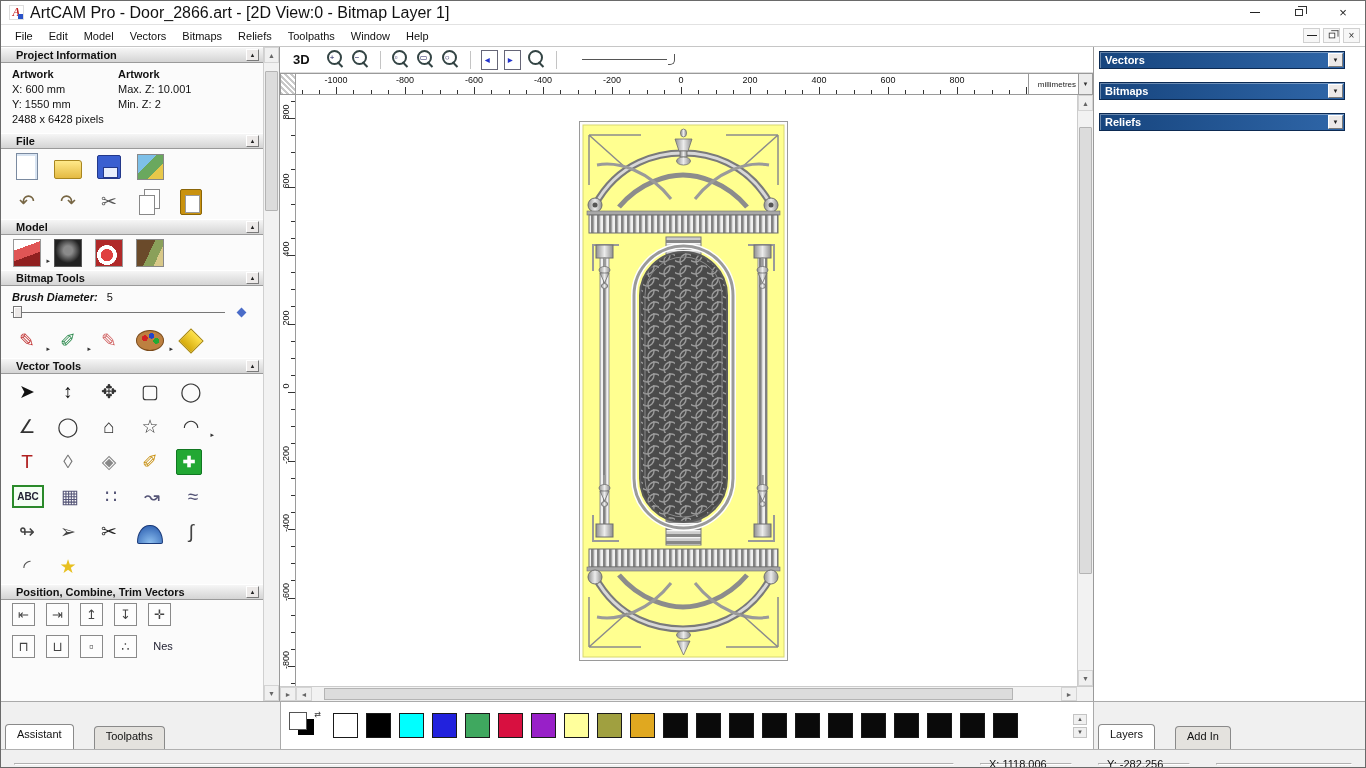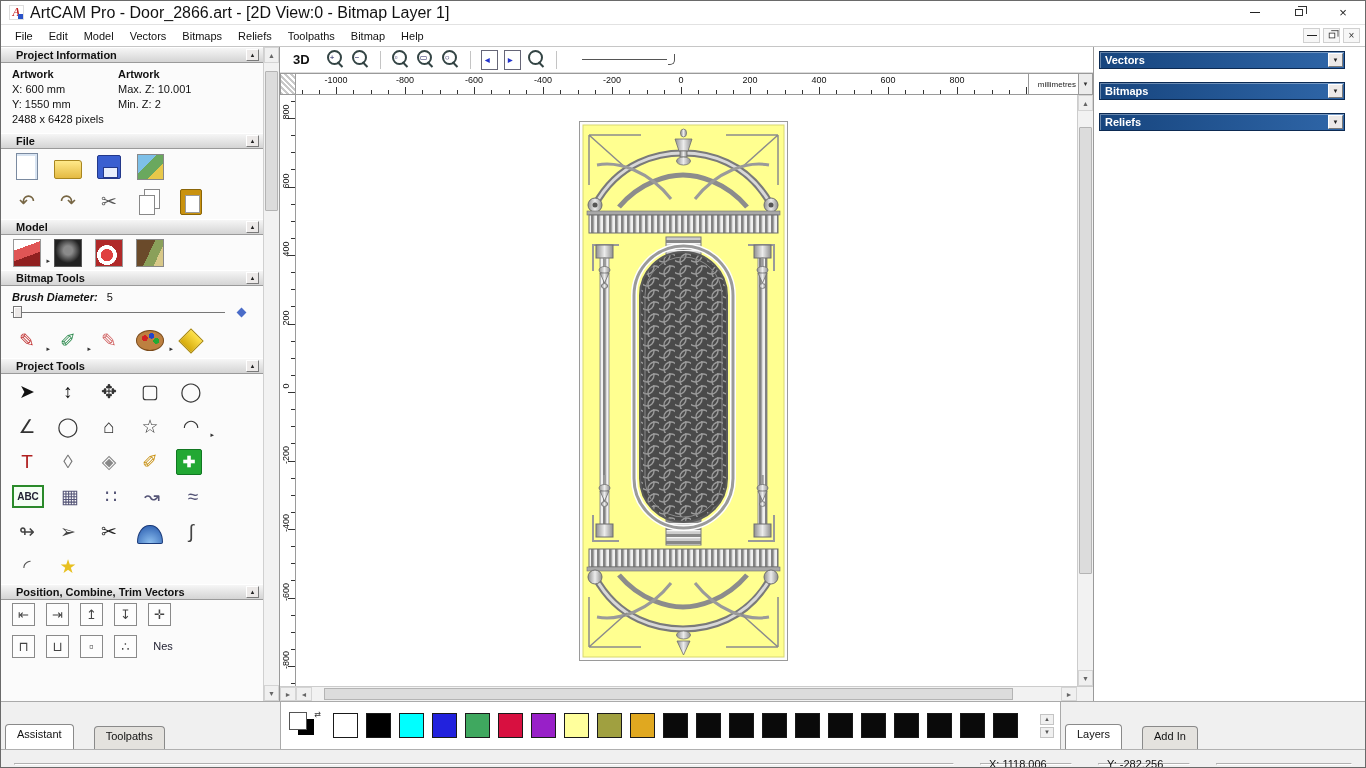--- a/index.html
+++ b/index.html
@@ -145,21 +145,21 @@
         background:linear-gradient(90deg,#17457e,#2f66a8);border:1px solid #0c2a52;
         box-shadow:inset 1px 1px 0 rgba(255,255,255,.35);}
   .bh-label{color:#fff;font-weight:bold;padding-left:5px;}
   .bh-btn{margin-left:auto;width:15px;height:14px;margin-right:1px;background:#ece9e8;
         border:1px solid;border-color:#fff #7a7a7a #7a7a7a #fff;font-size:6px;display:flex;
         align-items:center;justify-content:center;color:#222;}
   
   .bottom{height:48px;display:flex;border-top:1px solid #aaa;background:#f0f0f0;}
   .bleft{width:280px;position:relative;border-right:1px solid #aaa;}
   .bcenter{flex:1;background:#fff;display:flex;align-items:center;padding:0 6px;border-right:1px solid #aaa;}
-  .bright{width:304px;position:relative;}
+  .bright{width:271px;position:relative;}
   .tabbar{position:absolute;left:4px;bottom:0;display:flex;align-items:flex-end;}
   .tab{height:23px;padding:3px 11px 0 11px;border:1px solid #8a8a8a;border-bottom:none;
         border-radius:4px 4px 0 0;background:#e4e2de;margin-right:20px;}
   .tab.active{background:#fff;height:25px;}
   .color-pair{width:36px;height:32px;position:relative;margin-right:10px;flex:none;}
   .color-pair::before{content:"";position:absolute;left:11px;top:9px;width:16px;height:16px;background:#000;}
   .color-pair::after{content:"";position:absolute;left:2px;top:2px;width:16px;height:16px;background:#fff;border:1px solid #555;}
   .swap-arrow{position:absolute;right:2px;top:0;font-size:8px;color:#333;}
   .swatches{display:flex;align-items:center;overflow:hidden;}
   .swatch{width:25px;height:25px;border:1px solid #1a1a1a;margin-right:8px;flex:none;}
@@ -194,21 +194,21 @@
 
   <div class="menubar">
     <span id="menu-items" style="display:flex">
         <div class="menu-item">File</div>
         <div class="menu-item">Edit</div>
         <div class="menu-item">Model</div>
         <div class="menu-item">Vectors</div>
         <div class="menu-item">Bitmaps</div>
         <div class="menu-item">Reliefs</div>
         <div class="menu-item">Toolpaths</div>
-        <div class="menu-item">Bitmap</div>
+        <div class="menu-item">Window</div>
         <div class="menu-item">Help</div>
       </span>
     <span class="mdi">
       <span class="mdi-btn">
           <span class="min-shape"></span>
         </span>
       <span class="mdi-btn">
           <span class="restore-shape"></span>
         </span>
       <span class="mdi-btn">×</span>
@@ -306,21 +306,21 @@
                 <span class="glyph" style="color: rgb(208, 96, 96);">✎</span>
               </span>
               <span class="tool ic-palette">
                 <span class="mini-arrow">▸</span>
               </span>
               <span class="tool ic-bucket"></span>
             </div>
           </div>
 
         <div class="sec-h">
-          <span>Project Tools</span>
+          <span>Vector Tools</span>
           <span class="sec-btn">▲</span>
         </div>
         <div id="vector-rows">
             <div class="tool-row">
               <span class="tool ic-rot-nw">
                 <span class="glyph" style="color: rgb(17, 17, 17);">➤</span>
               </span>
               <span class="tool">
                 <span class="glyph" style="color: rgb(17, 17, 17);">↕</span>
               </span>

